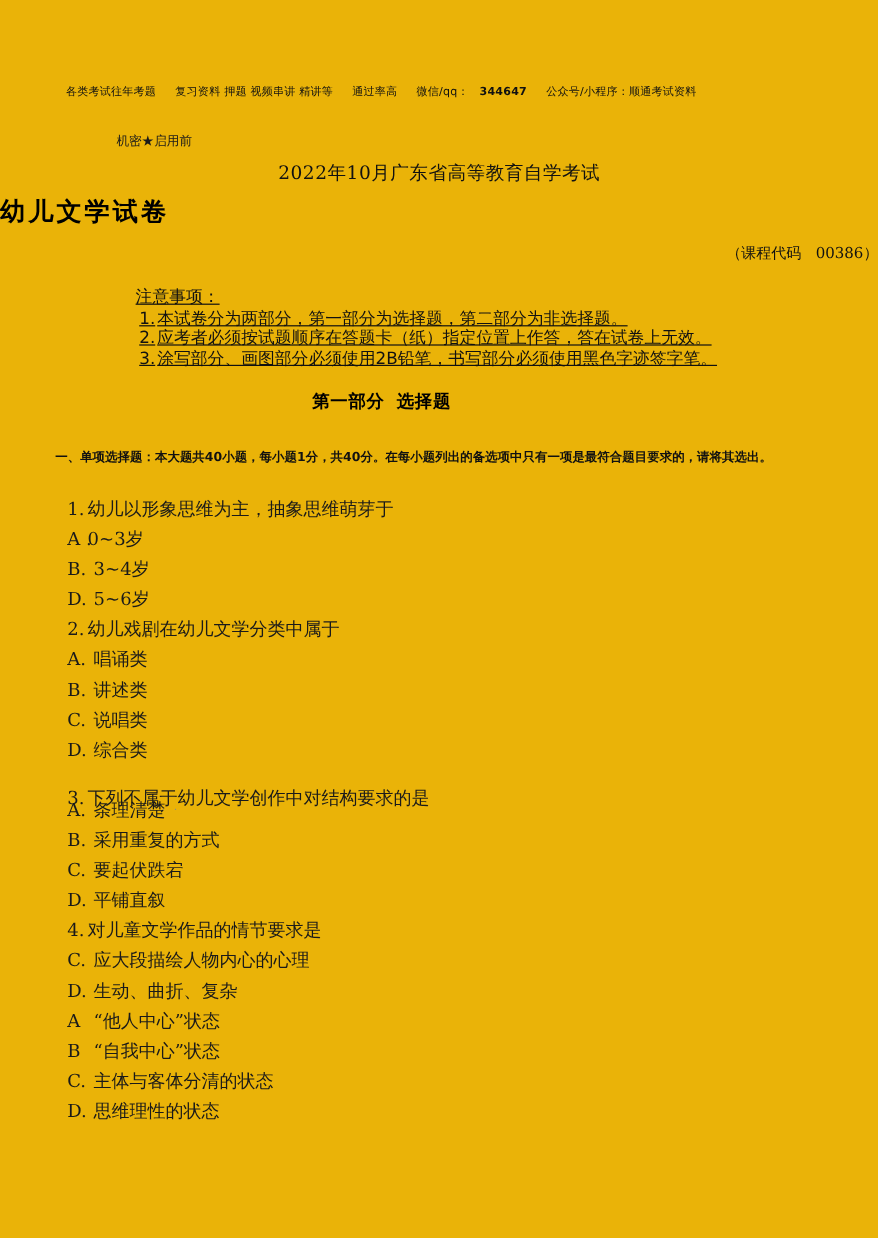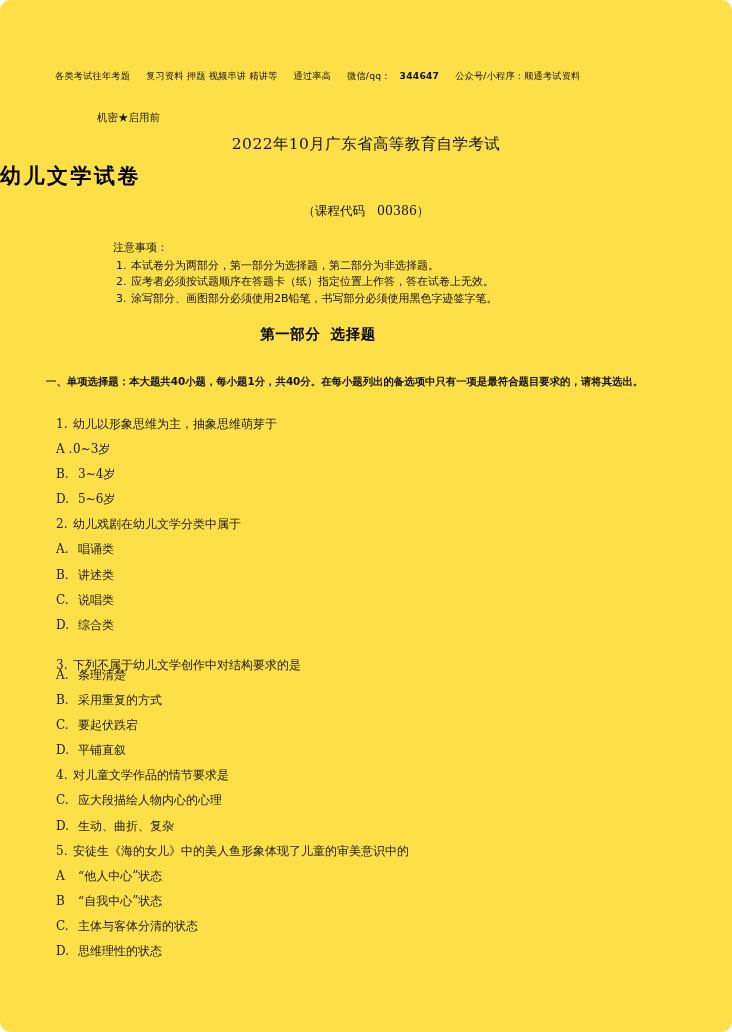--- a/index.html
+++ b/index.html
@@ -15,22 +15,21 @@
     color: #1a1a1a;
     overflow: hidden;
   }
 
   .page {
     position: absolute;
     left: 0;
     top: 0;
     width: 732px;
     height: 1032px;
-    background: #fde047;
-    border-radius: 11px;
+    background: #eab308;
   }
 
   
   .promo-bar {
     position: absolute;
     left: 55px;
     top: 70px;
     width: 620px;
     font-family: "DejaVu Sans", "Liberation Sans", sans-serif;
     font-size: 9.2px;
@@ -73,36 +72,37 @@
     font-size: 21px;
     font-weight: bold;
     color: #000;
     letter-spacing: 2.5px;
   }
   .course-code {
     position: absolute;
     left: 0;
     top: 203px;
     width: 732px;
-    text-align: center;
+    text-align: right;
     font-size: 12.5px;
     color: #111;
   }
   .course-code .gap { display: inline-block; width: 12px; }
 
   
   .notice {
     position: absolute;
     left: 113px;
     top: 240px;
     width: 500px;
     font-family: "DejaVu Sans", "Liberation Sans", sans-serif;
-    font-size: 11px;
+    font-size: 14px;
     color: #111;
     line-height: 16.5px;
+    text-decoration: underline;
   }
   .notice-title { margin: 0 0 1px 0; }
   .notice-item {
     display: flex;
     align-items: flex-start;
     white-space: nowrap;
   }
   .notice-item .num {
     display: inline-block;
     width: 18px;
@@ -148,21 +148,21 @@
     position: absolute;
     left: 56px;
     top: 412px;
     width: 640px;
   }
   .q-block { margin: 0; }
   .q-stem,
   .q-option {
     height: 25.1px;
     line-height: 25.1px;
-    font-size: 12px;
+    font-size: 15px;
     color: #1a1a1a;
     white-space: nowrap;
     font-family: "DejaVu Serif", "Liberation Serif", serif;
     text-decoration: underline;
   }
   .q-stem .num {
     display: inline-block;
     width: 17px;
   }
   .q-option .letter {
@@ -253,21 +253,20 @@
         <div class="q-option"><span class="letter">B.</span><span class="otext pad">采用重复的方式</span></div>
         <div class="q-option"><span class="letter">C.</span><span class="otext pad">要起伏跌宕</span></div>
         <div class="q-option"><span class="letter">D.</span><span class="otext pad">平铺直叙</span></div>
       </div>
       <div class="q-block">
         <div class="q-stem"><span class="num">4.</span><span class="stext">对儿童文学作品的情节要求是</span></div>
         <div class="q-option"><span class="letter">C.</span><span class="otext pad">应大段描绘人物内心的心理</span></div>
         <div class="q-option"><span class="letter">D.</span><span class="otext pad">生动、曲折、复杂</span></div>
       </div>
       <div class="q-block">
-        <div class="q-stem"><span class="num">5.</span><span class="stext">安徒生《海的女儿》中的美人鱼形象体现了儿童的审美意识中的</span></div>
         <div class="q-option"><span class="letter">A</span><span class="otext pad">“他人中心”状态</span></div>
         <div class="q-option"><span class="letter">B</span><span class="otext pad">“自我中心”状态</span></div>
         <div class="q-option"><span class="letter">C.</span><span class="otext pad">主体与客体分清的状态</span></div>
         <div class="q-option"><span class="letter">D.</span><span class="otext pad">思维理性的状态</span></div>
       </div>
     </div>
 
 </div>
 
 </body></html>

